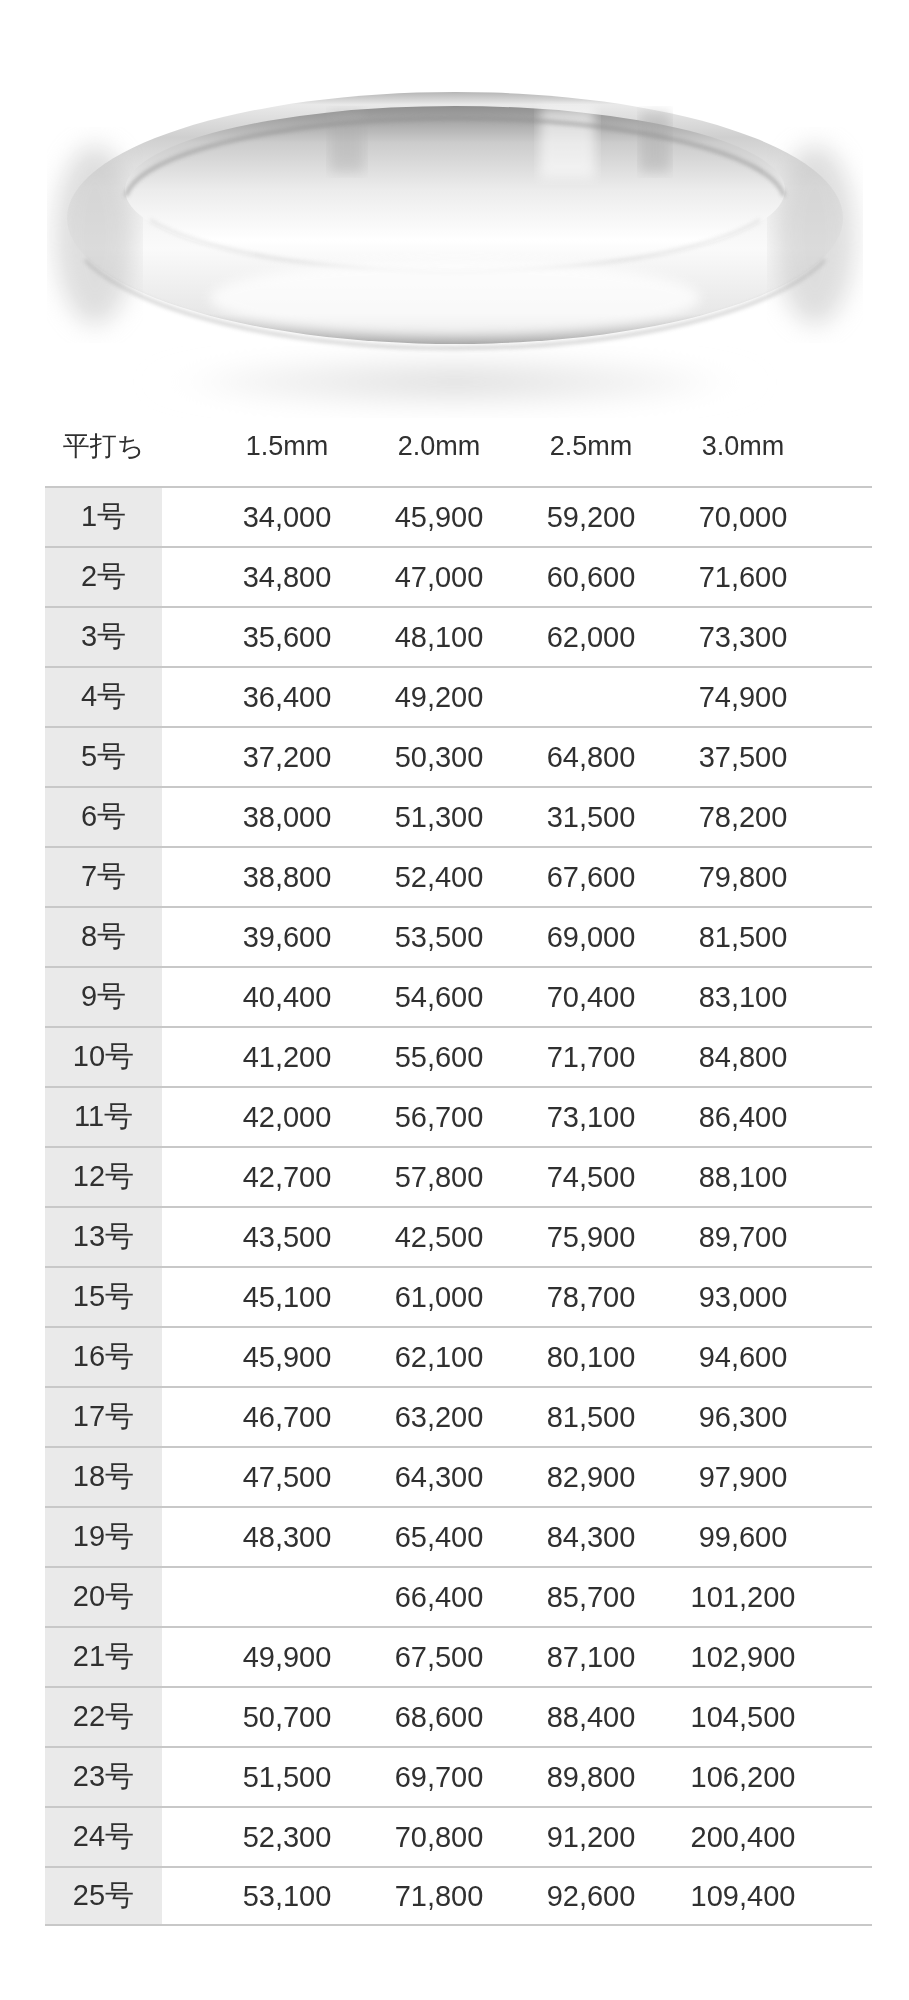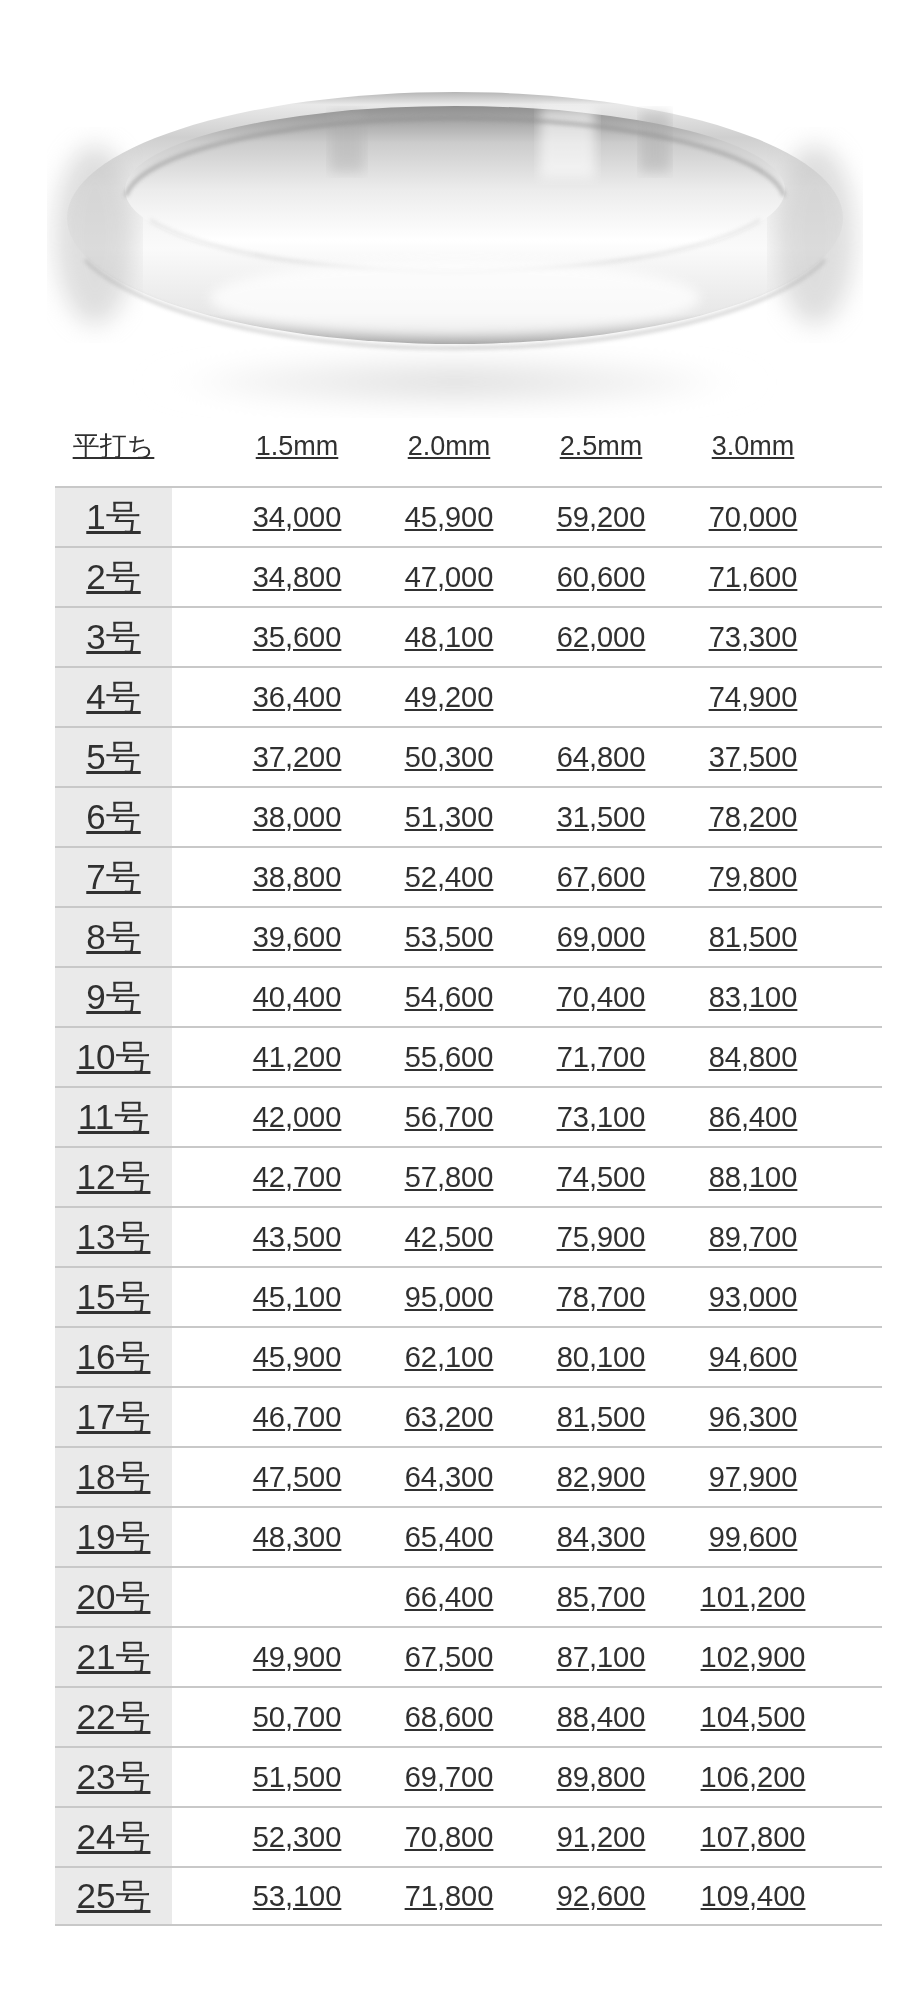--- a/index.html
+++ b/index.html
@@ -11,32 +11,32 @@
   body{
     width:909px;height:2000px;position:relative;background:#ffffff;
     font-family:"Liberation Sans","DejaVu Sans",sans-serif;color:var(--text);
     overflow:hidden;
   }
   .ring-photo{
     position:absolute;left:0;top:0;width:909px;height:430px;display:block;
     pointer-events:none;
   }
   .price-table{
-    position:absolute;left:55px;top:406px;width:827px;text-decoration:underline;
+    position:absolute;left:45px;top:406px;width:827px;
   }
   .thead,.row{
     display:grid;
     grid-template-columns:117px 49px 152px 152px 152px 152px 53px;
     align-items:stretch;
   }
   .thead{height:80px;}
   .row{height:60px;box-sizing:border-box;border-top:2px solid var(--divider);}
   .row:last-child{border-bottom:2px solid var(--divider);}
   .cell{display:flex;align-items:center;justify-content:center;}
-  .cell.label{grid-column:1;background:var(--label-bg);font-size:35px;}
+  .cell.label{grid-column:1;background:var(--label-bg);font-size:29px;}
   .cell.th{font-size:27px;}
   .cell.price{font-size:29px;}
   .c1{grid-column:1}.c3{grid-column:3}.c4{grid-column:4}.c5{grid-column:5}.c6{grid-column:6}
 </style>
 </head>
 <body style="background: rgb(255, 255, 255);">
 
 <svg class="ring-photo" viewBox="0 0 909 430" role="img" aria-label="平打ちリングの写真（プラチナの平打ち結婚指輪）">
   <defs>
     <linearGradient id="band" x1="0" y1="0" x2="0" y2="1">
@@ -202,21 +202,21 @@
     <div class="cell price c3">43,500</div>
     <div class="cell price c4">42,500</div>
     <div class="cell price c5">75,900</div>
     <div class="cell price c6">89,700</div>
   </div>
 
 
   <div class="row">
     <div class="cell label">15号</div>
     <div class="cell price c3">45,100</div>
-    <div class="cell price c4">95,000</div>
+    <div class="cell price c4">61,000</div>
     <div class="cell price c5">78,700</div>
     <div class="cell price c6">93,000</div>
   </div>
 
   <div class="row">
     <div class="cell label">16号</div>
     <div class="cell price c3">45,900</div>
     <div class="cell price c4">62,100</div>
     <div class="cell price c5">80,100</div>
     <div class="cell price c6">94,600</div>
@@ -275,21 +275,21 @@
     <div class="cell price c4">69,700</div>
     <div class="cell price c5">89,800</div>
     <div class="cell price c6">106,200</div>
   </div>
 
   <div class="row">
     <div class="cell label">24号</div>
     <div class="cell price c3">52,300</div>
     <div class="cell price c4">70,800</div>
     <div class="cell price c5">91,200</div>
-    <div class="cell price c6">107,800</div>
+    <div class="cell price c6">200,400</div>
   </div>
 
   <div class="row">
     <div class="cell label">25号</div>
     <div class="cell price c3">53,100</div>
     <div class="cell price c4">71,800</div>
     <div class="cell price c5">92,600</div>
     <div class="cell price c6">109,400</div>
   </div>
 </div>

